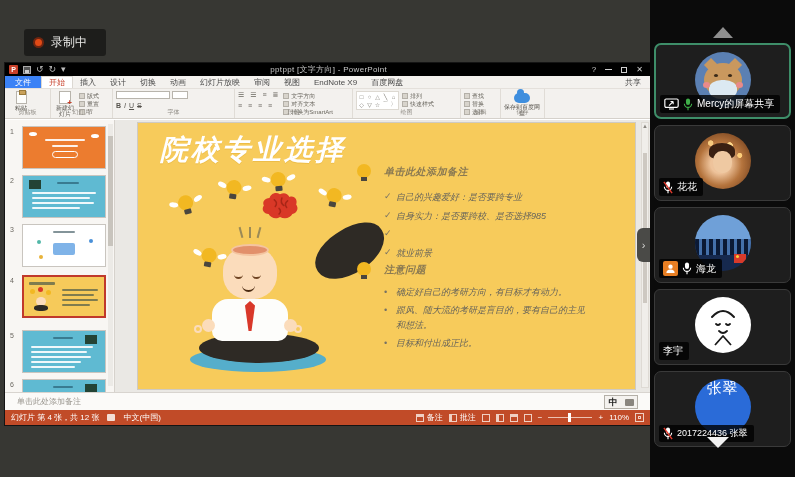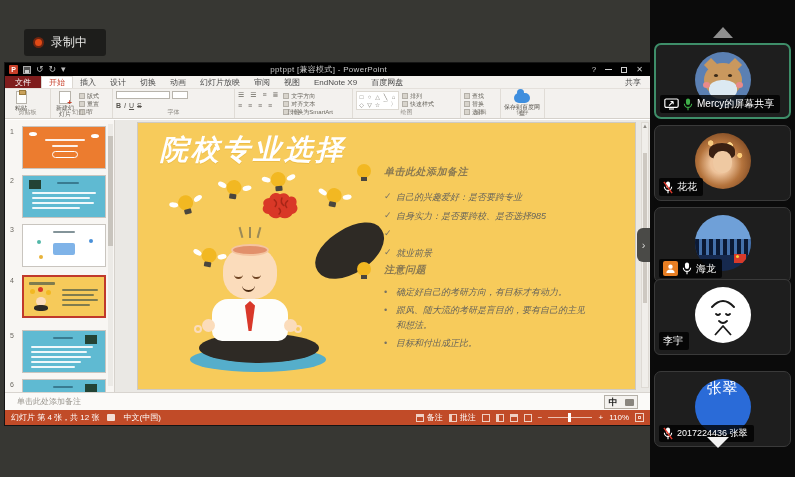--- a/index.html
+++ b/index.html
@@ -17,21 +17,21 @@
   .save-ic{width:8px;height:8px;border:1px solid #aaa;position:relative;background:#555;}
   .save-ic::after{content:"";position:absolute;left:1px;top:3px;width:4px;height:3px;background:#ccc;}
   .qat .glyph{font-size:9px;line-height:9px;color:#bbb;}
   .tb-title{flex:1;text-align:center;color:#c8c8c8;letter-spacing:.3px;}
   .winctl{display:flex;align-items:center;gap:9px;padding-right:7px;}
   .winctl span{font-size:8px;line-height:8px;color:#cfcfcf;}
   .min-ic{display:inline-block;width:7px;height:1px;background:#cfcfcf;}
   .res-ic{display:inline-block;width:6px;height:6px;border:1px solid #cfcfcf;}
   
   .tabrow{position:absolute;left:0;top:13px;width:100%;height:13px;background:#f3f1ee;display:flex;align-items:stretch;font-size:8px;color:#4a4a4a;border-bottom:1px solid #e4e0db;}
-  .file-tab{background:#7f1d1d;color:#fff;padding:0 10px;display:flex;align-items:center;}
+  .file-tab{background:#3b82f6;color:#fff;padding:0 10px;display:flex;align-items:center;}
   .rtab{padding:0 7px;display:flex;align-items:center;cursor:default;}
   .rtab.active{background:#fff;color:#C8402A;border:1px solid #dcd8d2;border-bottom:none;}
   .share-btn{margin-left:auto;padding:0 9px;display:flex;align-items:center;color:#444;}
   
   .ribbon{position:absolute;left:0;top:26px;width:100%;height:30px;background:#f3f1ee;border-bottom:1px solid #d5d1cb;display:flex;}
   .rgrp{position:relative;height:100%;border-right:1px solid #e0dcd6;padding:2px 3px 8px 3px;display:flex;gap:3px;align-items:flex-start;}
   .rgrp .grp-label{position:absolute;left:0;right:0;bottom:1px;text-align:center;font-size:6px;color:#8f8b84;}
   .bigbtn{display:flex;flex-direction:column;align-items:center;font-size:6px;color:#5a5750;gap:1px;width:26px;text-align:center;line-height:6px;}
   .clip-ic{width:11px;height:13px;background:#fdfdfb;border:1px solid #b8b4ac;position:relative;}
   .clip-ic::before{content:"";position:absolute;left:2px;top:-2px;width:5px;height:3px;background:#c9a15a;border:1px solid #9a7a3a;}
@@ -170,21 +170,21 @@
     <div class="ppt">
 
       <div class="titlebar">
         <div class="qat">
           <span class="ppt-logo">P</span>
           <span class="save-ic"></span>
           <span class="glyph">↺</span>
           <span class="glyph">↻</span>
           <span class="glyph">▾</span>
         </div>
-        <div class="tb-title">pptppt [兼容模式] - PowerPoint</div>
+        <div class="tb-title">pptppt [文字方向] - PowerPoint</div>
         <div class="winctl">
           <span>?</span>
           <span class="min-ic"></span>
           <span class="res-ic"></span>
           <span>✕</span>
         </div>
       </div>
 
       <div class="tabrow">
         <div class="file-tab">文件</div>
@@ -603,21 +603,21 @@
             <span style="display: flex;">
               <svg width="10" height="13" viewBox="0 0 12 16">
                 <rect x="3.5" y="0.5" width="5" height="8" rx="2.5" fill="#ffffff"></rect>
                 <path d="M1.5 7 a4.5 4.5 0 0 0 9 0" stroke="#ffffff" fill="none" stroke-width="1.4"></path>
                 <line x1="6" y1="11.5" x2="6" y2="15" stroke="#ffffff" stroke-width="1.4"></line>
               </svg>
             </span>
             <span>海龙</span>
           </div>
         </div>
-        <div class="ptile" style="top: 279px; border-radius: 6px;">
+        <div class="ptile" style="top: 289px; border-radius: 6px;">
           <div class="avwrap">
             <div class="av av-sketch"><svg width="56" height="56" viewBox="0 0 56 56">
                 <path d="M17 20 q11 -12 22 0" stroke="#1a1a1a" stroke-width="2" fill="none" stroke-linecap="round"></path>
                 <path d="M21 27 q2 2 4 0 M31 27 q2 2 4 0" stroke="#1a1a1a" stroke-width="1.8" fill="none" stroke-linecap="round"></path>
                 <path d="M24 34 q4 4 8 0" stroke="#1a1a1a" stroke-width="1.8" fill="none" stroke-linecap="round"></path>
                 <path d="M20 48 l8 -9 l8 9" stroke="#1a1a1a" stroke-width="1.8" fill="none" stroke-linejoin="round"></path>
               </svg></div>
           </div>
           <div class="plabel">
             <span>李宇</span>

